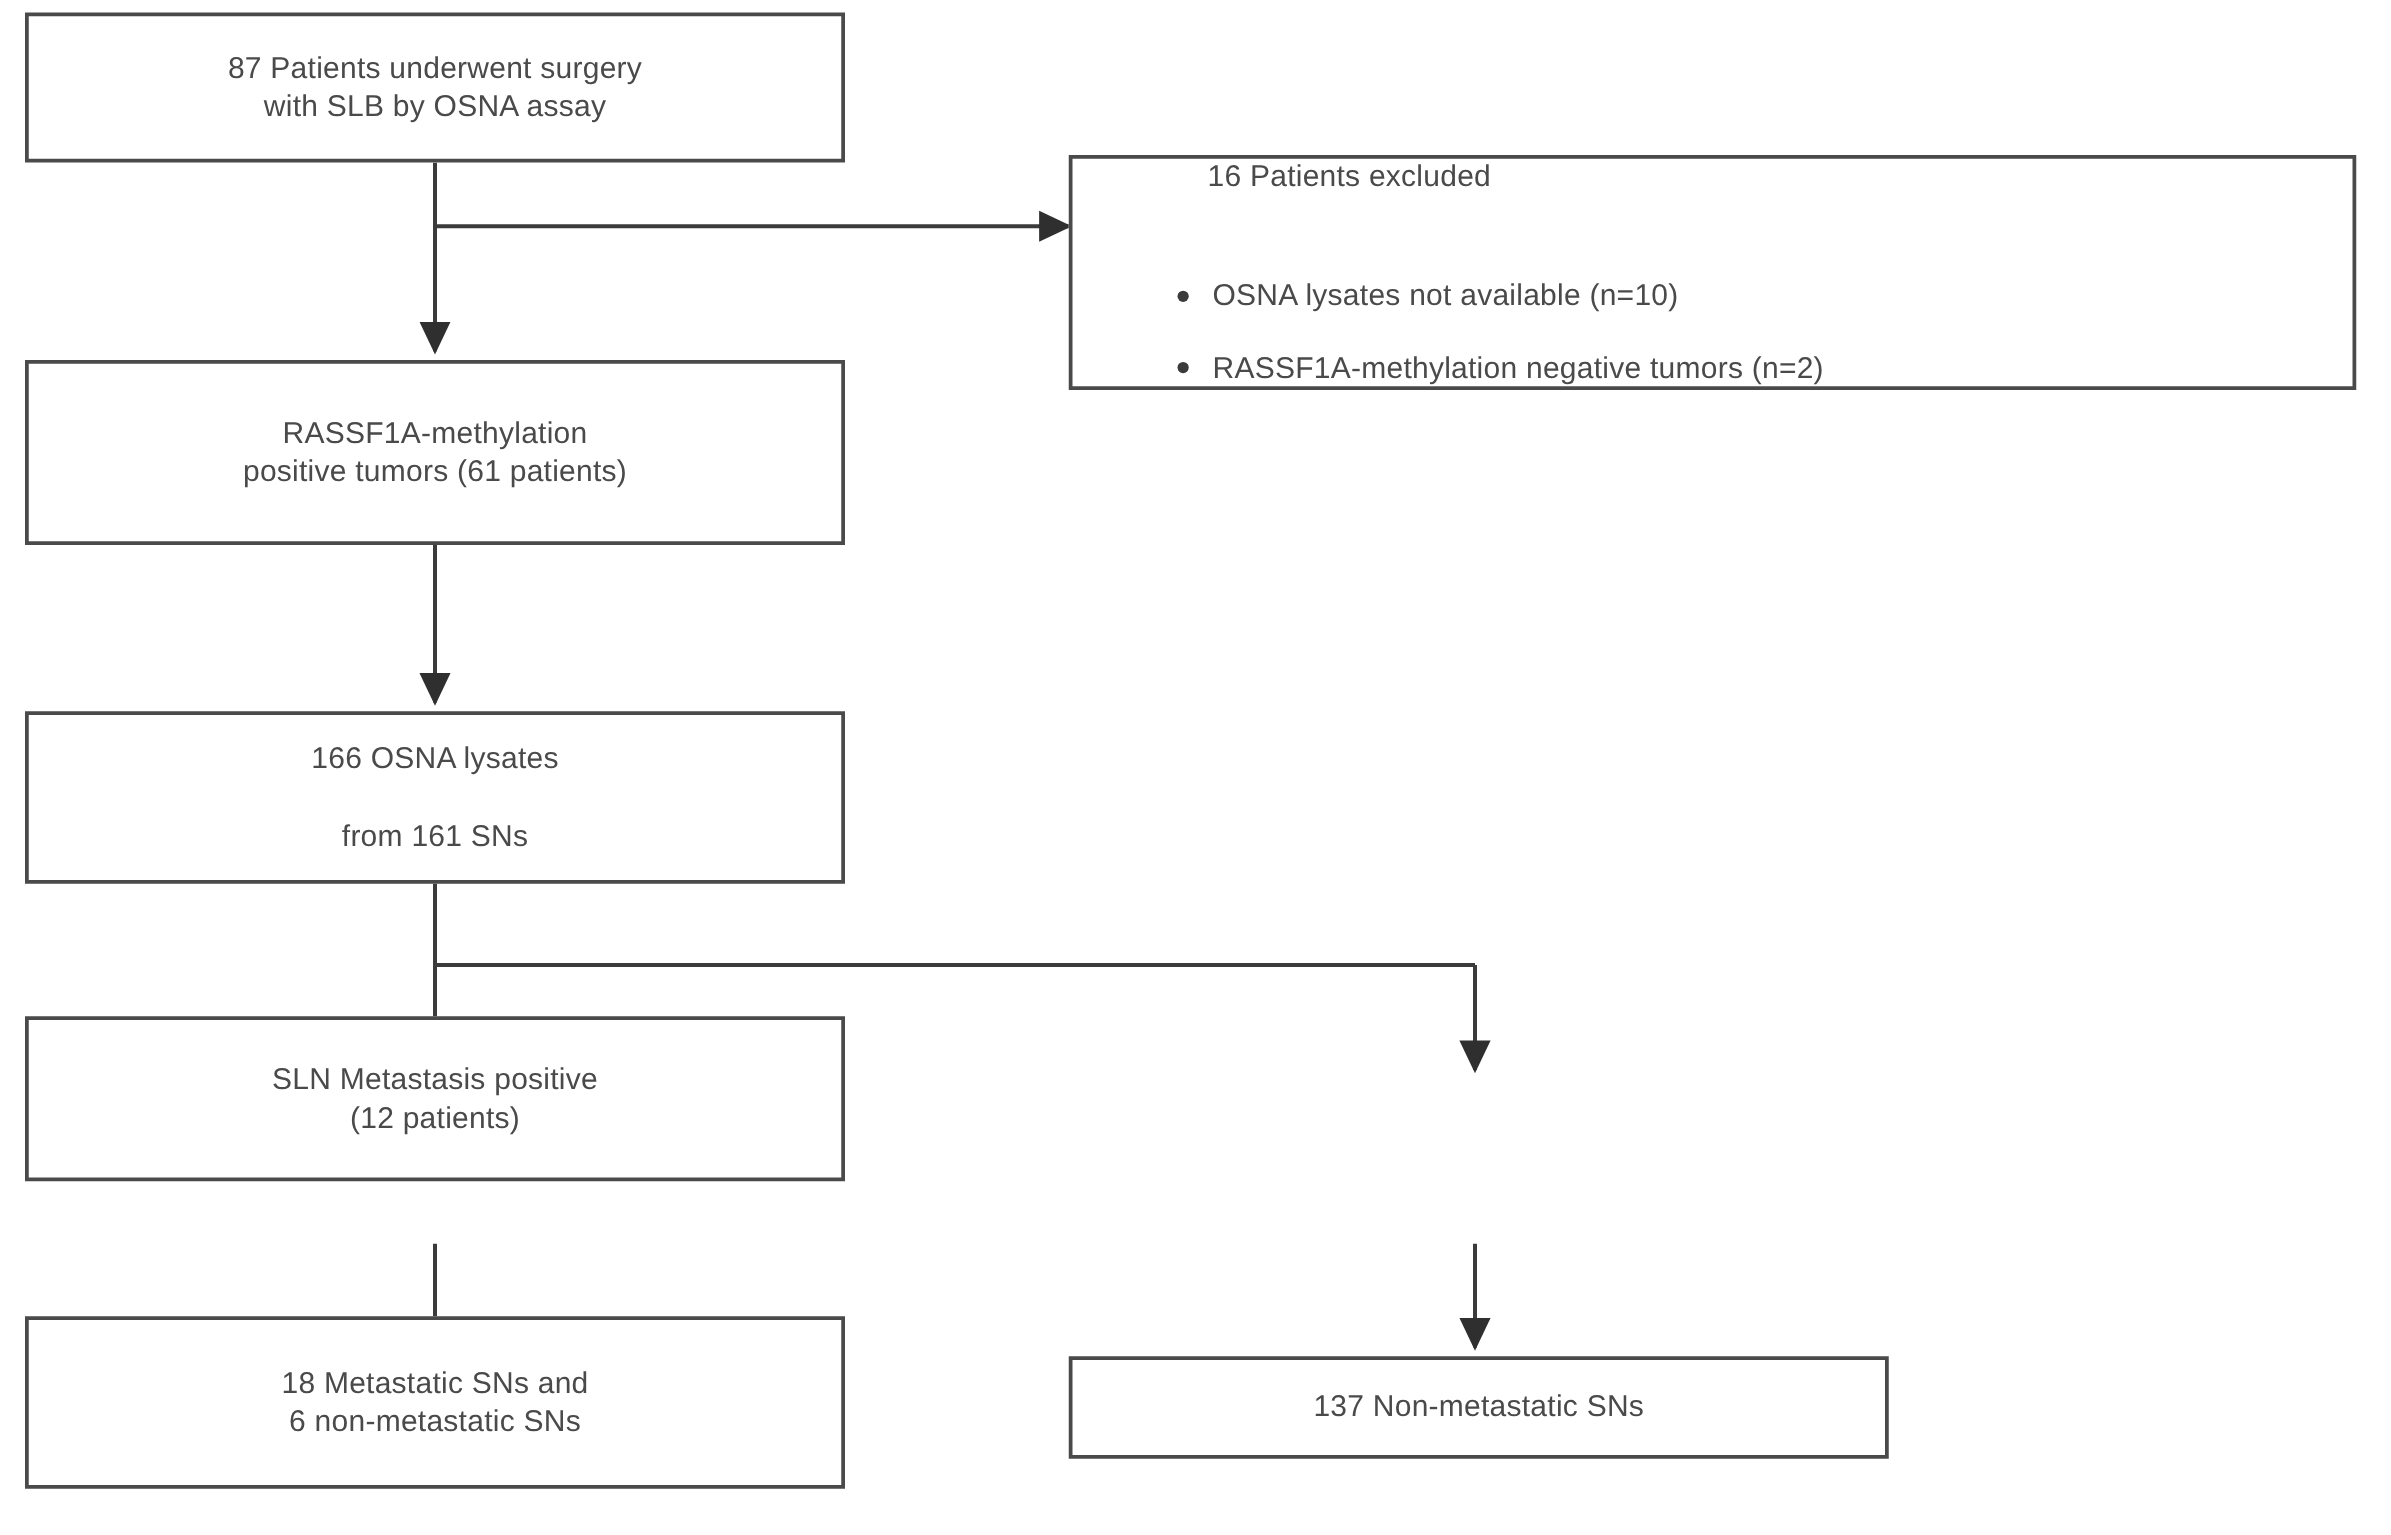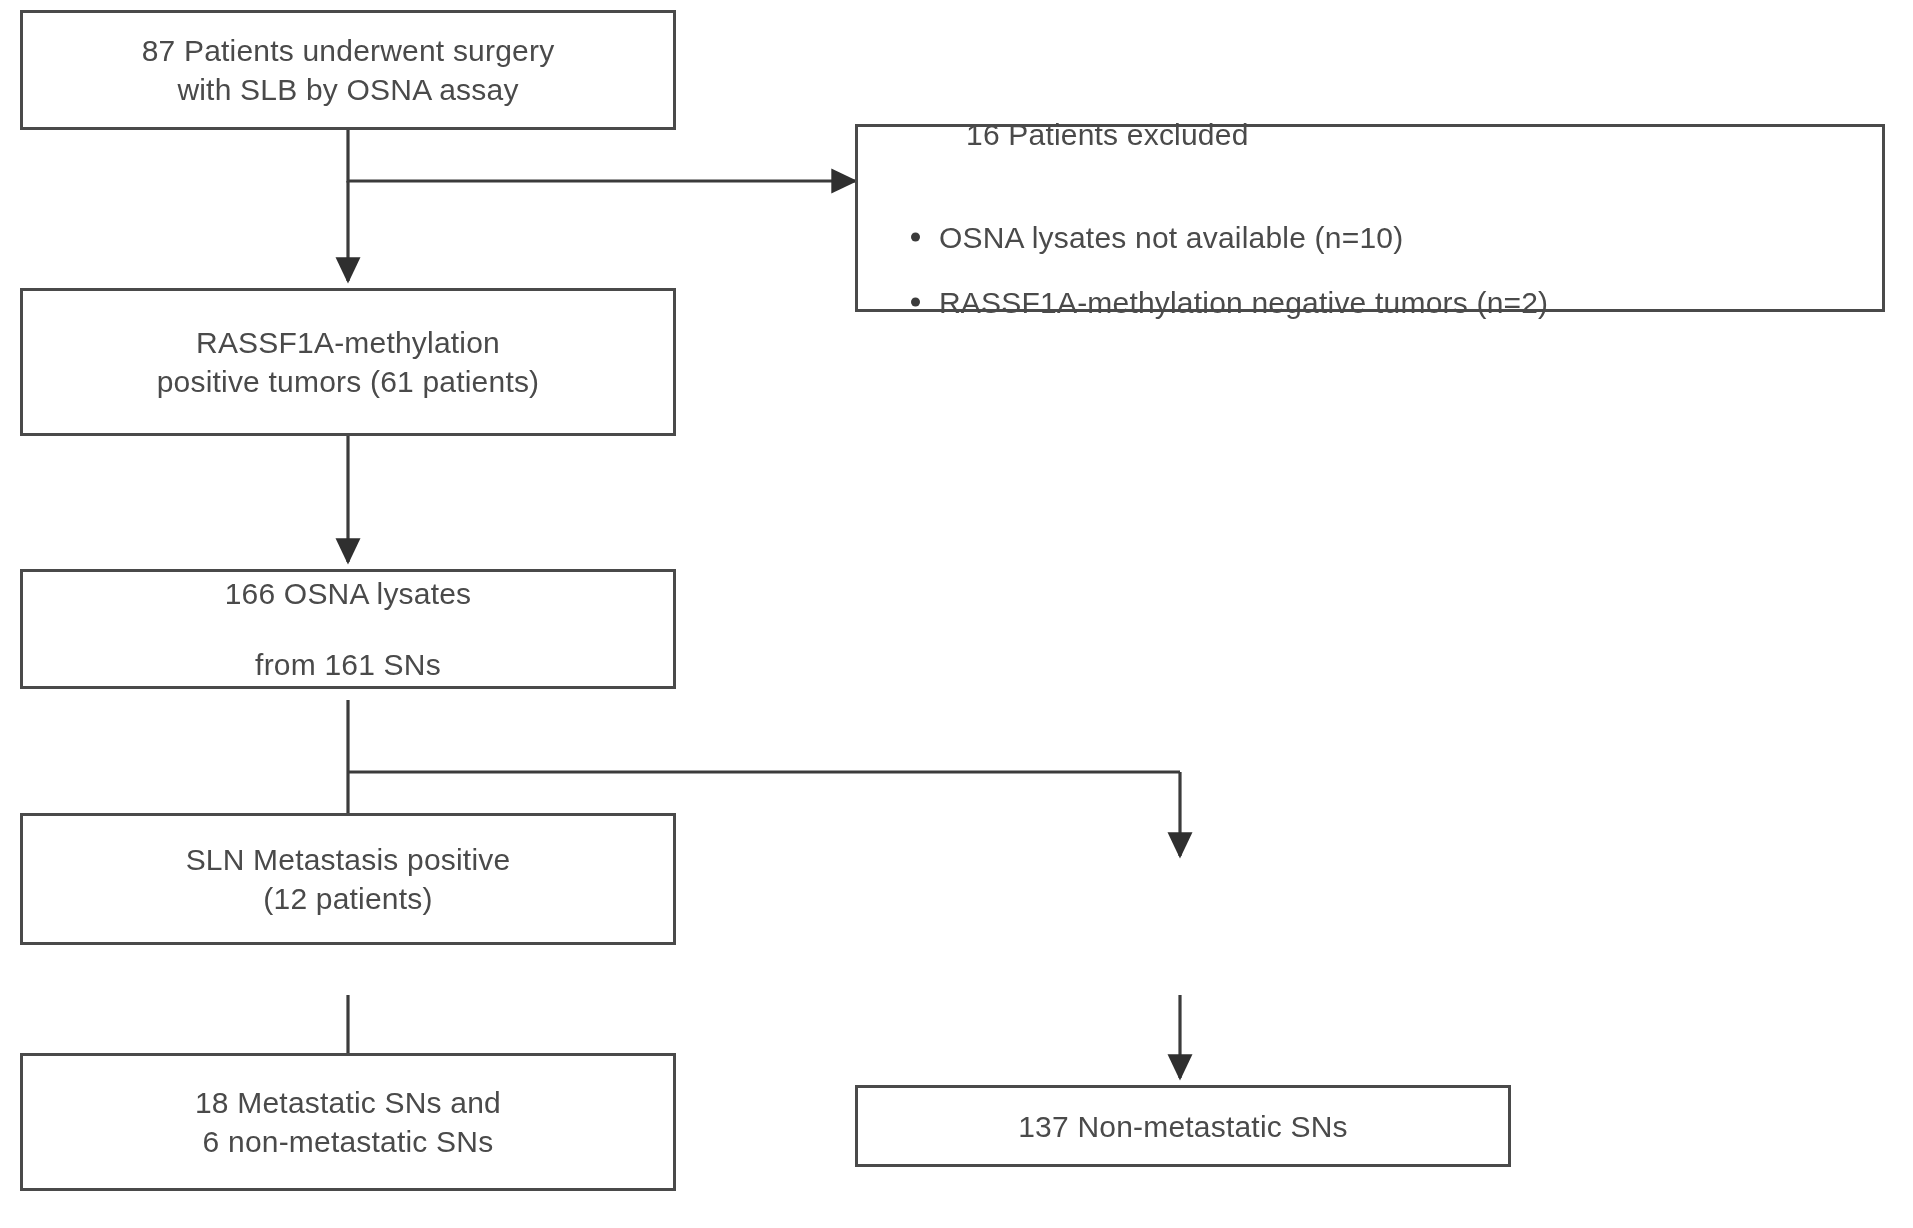--- a/index.html
+++ b/index.html
@@ -29,41 +29,41 @@
     position: absolute;
     box-sizing: border-box;
     border: 3px solid #4a4a4a;
     background: #ffffff;
     display: flex;
     flex-direction: column;
     align-items: center;
     justify-content: center;
     text-align: center;
     color: #4a4a4a;
-    font-size: 30px;
+    font-size: 24px;
     line-height: 1.30;
     letter-spacing: 0.2px;
   }
   .node-box .line {
     white-space: nowrap;
   }
   .node-box.align-left {
     align-items: flex-start;
     text-align: left;
     gap: 38px;
   }
   .gene {
   }
   .excluded-title {
     padding-left: 108px;
     margin-bottom: 26px;
   }
   ul.excl-list {
     margin: 0;
-    padding: 0 0 0 81px;
+    padding: 0 0 0 112px;
     list-style: none;
   }
   ul.excl-list li {
     position: relative;
     margin-bottom: 26px;
     white-space: nowrap;
   }
   ul.excl-list li:last-child {
     margin-bottom: 0;
   }
@@ -146,21 +146,21 @@
     </ul>
   </div>
 
   <div class="node-box" style="left:20px; top:288px; width:656px; height:148px;">
     <div class="line">
       <span class="gene">RASSF1A</span><span>-methylation</span>
     </div>
     <div class="line">positive tumors (61 patients)</div>
   </div>
 
-  <div class="node-box" style="left:20px; top:569px; width:656px; height:120px;gap:32px;">
+  <div class="node-box" style="left:20px; top:569px; width:656px; height:138px;gap:32px;">
     <div class="line">166 OSNA lysates</div>
     <div class="line">from 161 SNs</div>
   </div>
 
   <div class="node-box" style="left:20px; top:813px; width:656px; height:132px;">
     <div class="line">SLN Metastasis positive</div>
     <div class="line">(12 patients)</div>
   </div>
 
 

